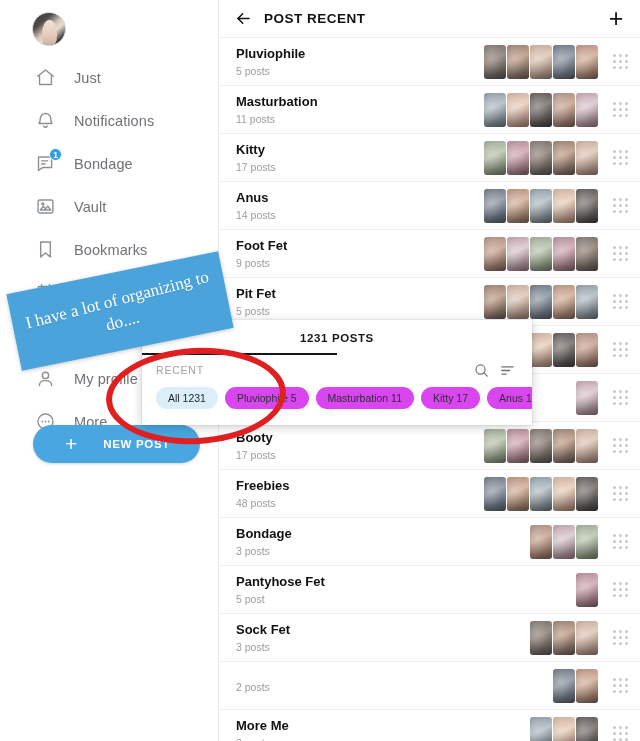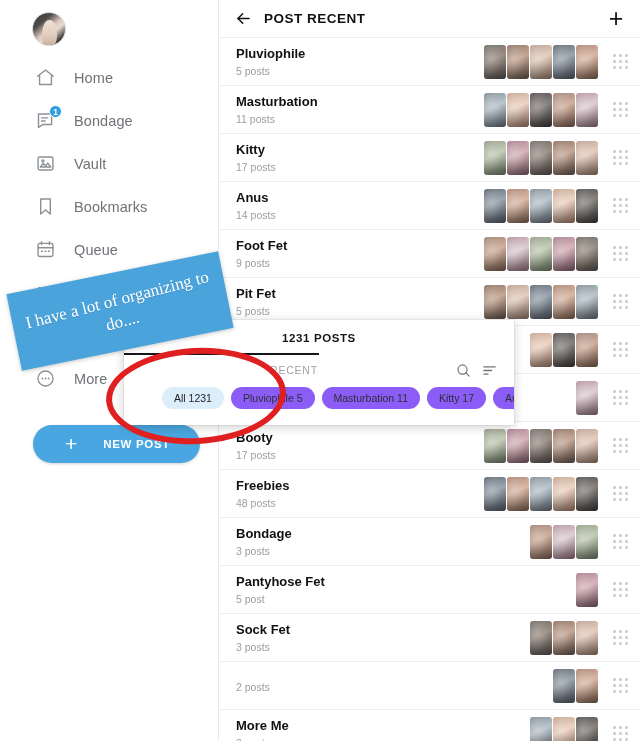--- a/index.html
+++ b/index.html
@@ -202,27 +202,26 @@
   .lr-menu i {
     width: 3px; height: 3px;
     border-radius: 50%;
     background: #c6c8cc;
     display: block;
   }
 
   
   .overlay-panel {
     position: absolute;
-    left: 124px; top: 320px;
+    left: 142px; top: 320px;
     width: 390px; height: 105px;
     background: #fff;
     box-shadow: 0 2px 10px rgba(0,0,0,.20), 0 0 0 1px rgba(0,0,0,.04);
     z-index: 40;
     overflow: hidden;
-    text-align: center;
   }
   .op-tabs {
     display: flex;
     height: 35px;
     position: relative;
   }
   .op-tab {
     flex: 1;
     display: flex;
     align-items: center;
@@ -255,26 +254,25 @@
   .op-icon {
     width: 26px; height: 26px;
     display: flex; align-items: center; justify-content: center;
     cursor: pointer;
   }
   .op-chips {
     display: flex;
     gap: 7px;
     padding: 2px 0 0 14px;
     align-items: center;
-    margin-left: 24px;
   }
   .chip {
     height: 22px;
     border-radius: 11px;
-    background: #8b5cf6;
+    background: #d946ef;
     color: #2d3035;
     font-size: 10.5px;
     display: flex;
     align-items: center;
     padding: 0 12px;
     white-space: nowrap;
     cursor: pointer;
     flex: 0 0 auto;
   }
   .chip.selected {
@@ -326,23 +324,32 @@
       <div class="avatar"></div>
     </div>
 
     <div class="nav-item">
       <span class="nav-icon">
         <svg width="21" height="21" viewBox="0 0 24 24" fill="none" stroke="#8c9095" stroke-width="1.6" stroke-linecap="round" stroke-linejoin="round">
             <path d="M3 10.5 12 3.5l9 7"></path>
             <path d="M5.2 9.6V20h13.6V9.6"></path>
           </svg>
       </span>
-      <span class="nav-label">Home</span>
-    </div>
-
+      <span class="nav-label">Just</span>
+    </div>
+
+    <div class="nav-item">
+      <span class="nav-icon">
+        <svg width="21" height="21" viewBox="0 0 24 24" fill="none" stroke="#8c9095" stroke-width="1.6" stroke-linecap="round" stroke-linejoin="round">
+            <path d="M6 10a6 6 0 0 1 12 0c0 4 1.4 5.4 1.4 5.4H4.6S6 14 6 10z"></path>
+            <path d="M10 18.4a2.2 2.2 0 0 0 4 0"></path>
+          </svg>
+      </span>
+      <span class="nav-label">Notifications</span>
+    </div>
 
     <div class="nav-item">
       <span class="nav-icon">
         <svg width="21" height="21" viewBox="0 0 24 24" fill="none" stroke="#8c9095" stroke-width="1.6" stroke-linecap="round" stroke-linejoin="round">
             <path d="M4 4.5h15v12H9l-5 3.5z"></path>
             <path d="M7.5 9h7M7.5 12.5h4"></path>
           </svg>
         <span class="badge">1</span>
       </span>
       <span class="nav-label">Bondage</span>

